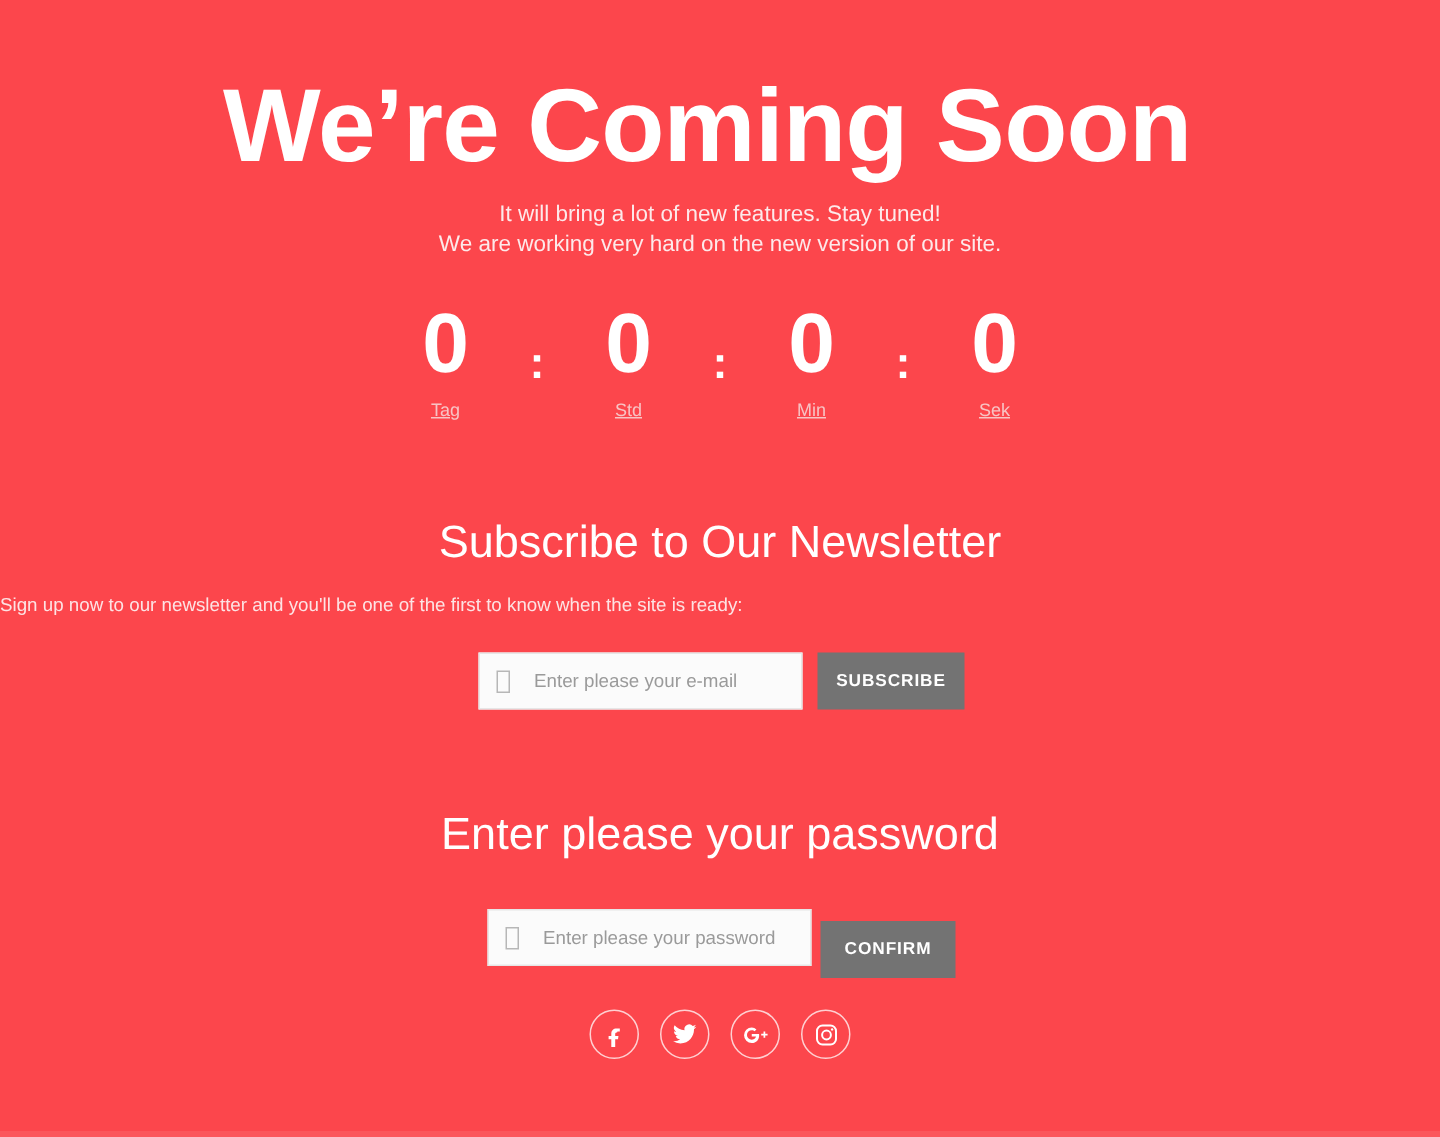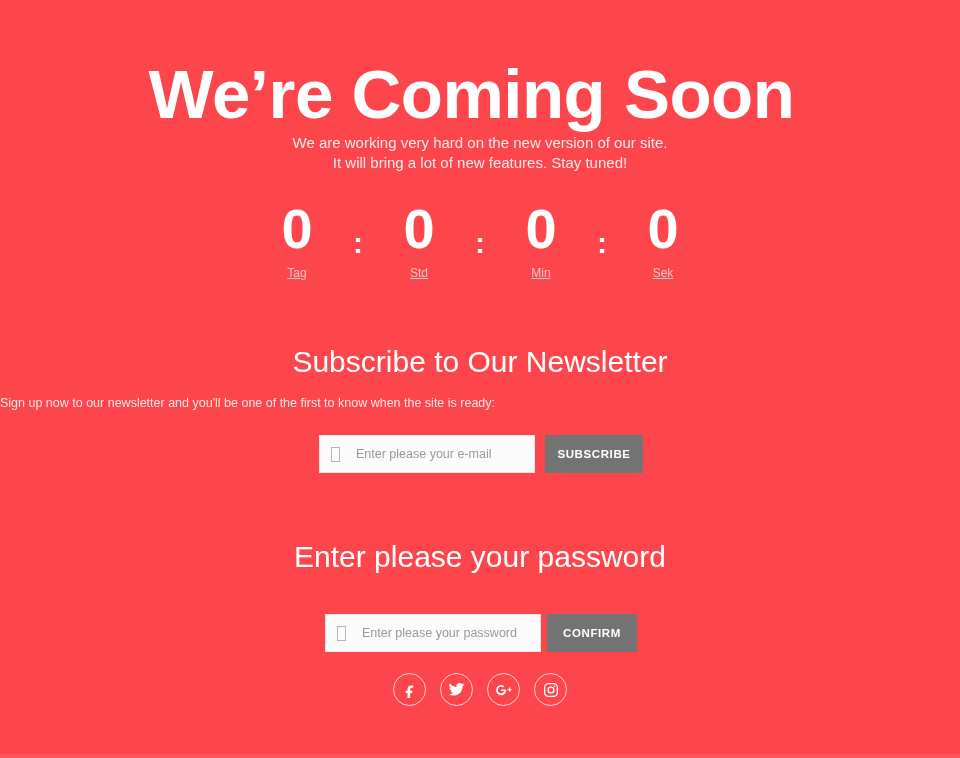--- a/index.html
+++ b/index.html
@@ -37,21 +37,20 @@
     top: 44px;
     left: 0;
     width: 943px;
     text-align: center;
     font-size: 69px;
     line-height: 80px;
     font-weight: bold;
     letter-spacing: -0.5px;
     color: #ffffff;
     white-space: nowrap;
-    margin-top: 11px;
   }
   .hero-sub {
     position: absolute;
     top: 133px;
     left: 0;
     width: 960px;
     text-align: center;
     font-size: 15px;
     line-height: 20px;
     color: #fde9ea;
@@ -116,21 +115,21 @@
     font-size: 12.5px;
     line-height: 18px;
     color: #fde3e4;
   }
   #newsletter-sub { top: 394px; }
 
   
   .form-row {
     position: absolute;
     display: flex;
-    align-items: flex-end;
+    align-items: center;
   }
   #newsletter-form { top: 435px; left: 319px; }
   #password-form   { top: 598px; left: 325px; }
 
   .field {
     display: flex;
     align-items: center;
     background: #fbfbfb;
     border: 1px solid #e6e6e6;
     height: 38px;
@@ -201,22 +200,22 @@
   }
   .social-icon svg { display: block; }
 </style>
 </head>
 <body>
 
 <div class="page">
 
   <div class="hero-title">We’re Coming Soon</div>
   <div class="hero-sub">
+    <div>It will bring a lot of new features. Stay tuned!</div>
     <div>We are working very hard on the new version of our site.</div>
-    <div>It will bring a lot of new features. Stay tuned!</div>
   </div>
 
   <div class="countdown">
     <div class="cd-unit">
       <div class="cd-num">0</div>
       <div class="cd-label">Tag</div>
     </div>
     <div class="cd-sep">:</div>
     <div class="cd-unit">
       <div class="cd-num">0</div>

